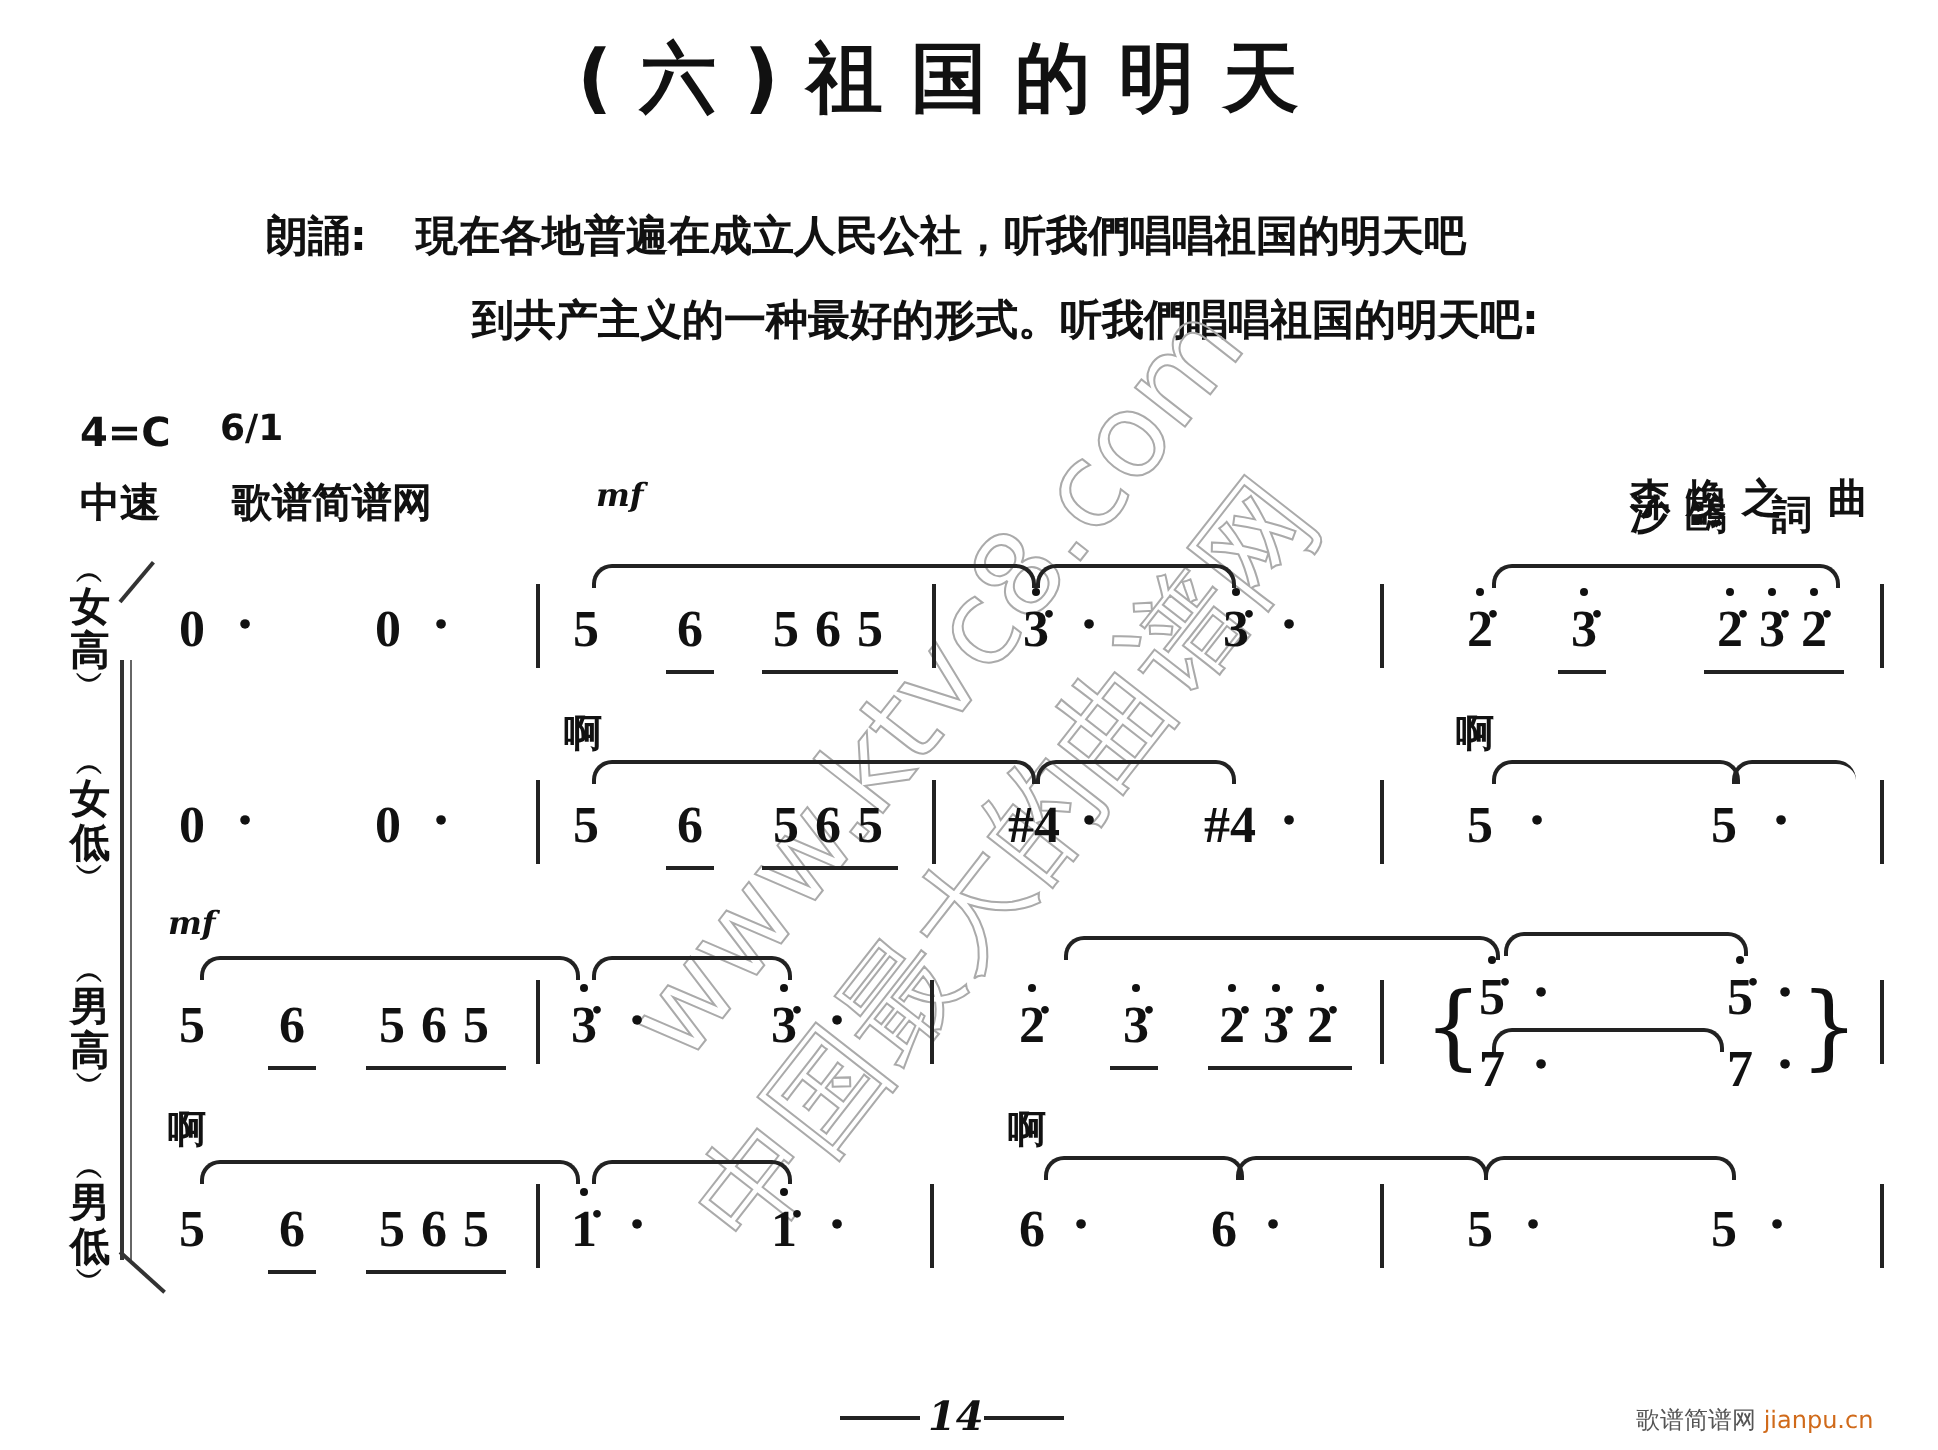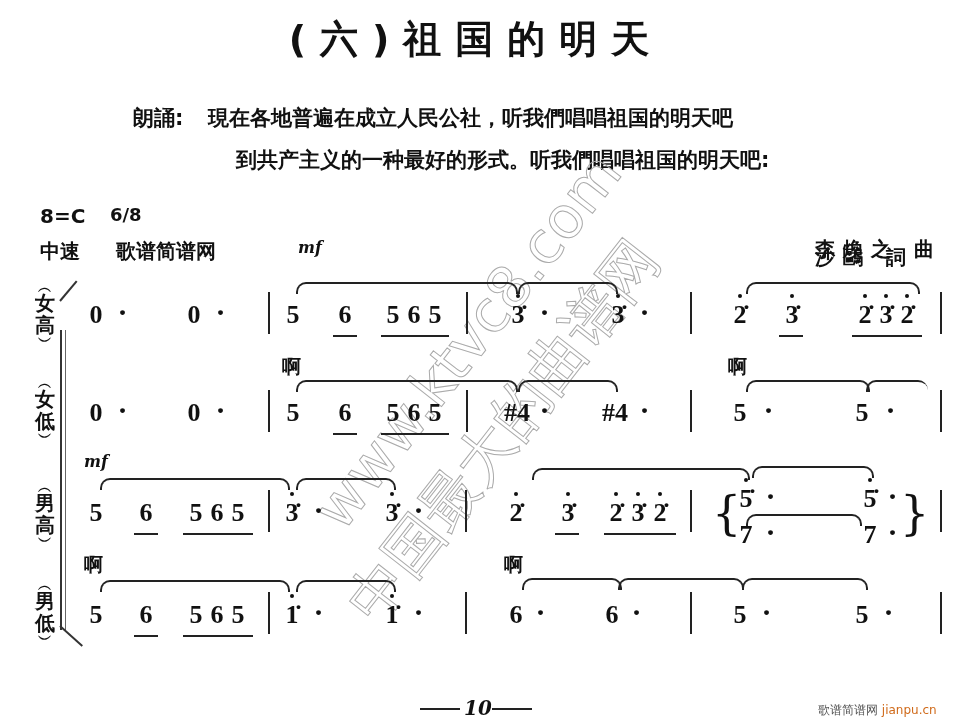--- a/index.html
+++ b/index.html
@@ -31,22 +31,22 @@
 </style>
 </head>
 <body>
 
 <div class="abs title">(六)祖国的明天</div>
 
 <div class="abs recite" style="left:133px;top:104px;">朗誦:</div>
 <div class="abs recite" style="left:208px;top:104px;">現在各地普遍在成立人民公社，听我們唱唱祖国的明天吧</div>
 <div class="abs recite" style="left:208px;top:146px;margin-left:28px;">到共产主义的一种最好的形式。听我們唱唱祖国的明天吧:</div>
 
-<div class="abs meta" style="left:40px;top:204px;">8=C</div>
-<div class="abs meta" style="left:110px;top:204px;font-size:18px;">6/8</div>
+<div class="abs meta" style="left:40px;top:204px;">4=C</div>
+<div class="abs meta" style="left:110px;top:204px;font-size:18px;">6/1</div>
 <div class="abs meta" style="left:40px;top:238px;">中速</div>
 <div class="abs meta" style="left:116px;top:238px;">歌谱简谱网</div>
 <div class="abs dyn" style="left:298px;top:238px;">mf</div>
 
 <div class="abs credit" style="left:815px;top:204px;margin-top:40px;">
   <span>沙鷗</span>
   <span>詞</span>
 </div>
 <div class="abs credit" style="left:815px;top:236px;">
   <span>李煥之</span>
@@ -212,19 +212,19 @@
 
   <div class="abs slur" style="left:742px;top:578px;width:122px;"></div>
   <div class="abs note" style="left:730px;top:600px;">5</div>
   <div class="abs dot" style="left:762px;top:598px;">·</div>
   <div class="abs note" style="left:852px;top:600px;">5</div>
   <div class="abs dot" style="left:884px;top:598px;">·</div>
   <div class="abs bar" style="left:940px;top:592px;height:42px;"></div>
 </div>
 
 <div class="abs" style="left:420px;top:708px;width:40px;height:2px;background:#222;"></div>
-<div class="abs page" style="left:464px;top:696px;">10</div>
+<div class="abs page" style="left:464px;top:696px;">14</div>
 <div class="abs" style="left:492px;top:708px;width:40px;height:2px;background:#222;"></div>
 
 <div class="abs site" style="left:818px;top:702px;">
   <span style="color:#555">歌谱简谱网</span>
   <span>jianpu.cn</span>
 </div>
 
 </body></html>

